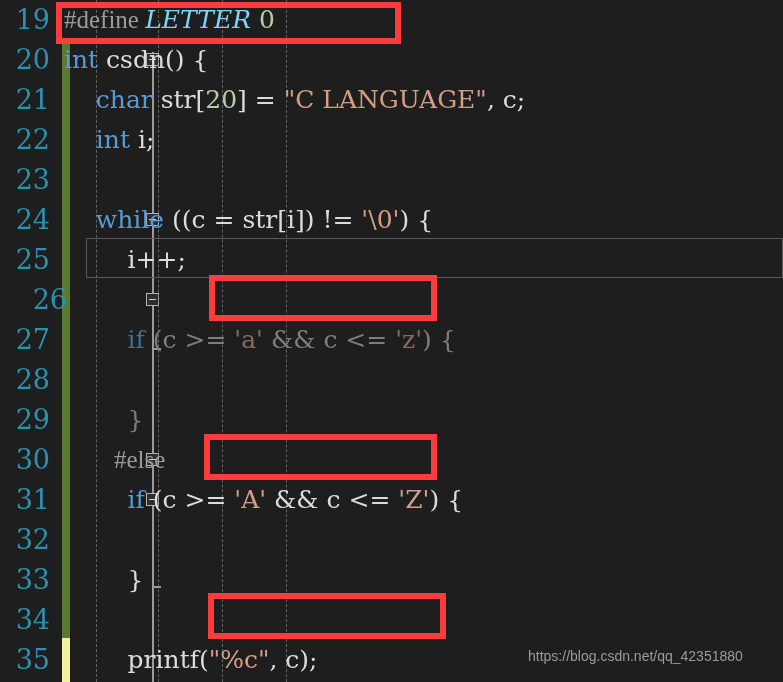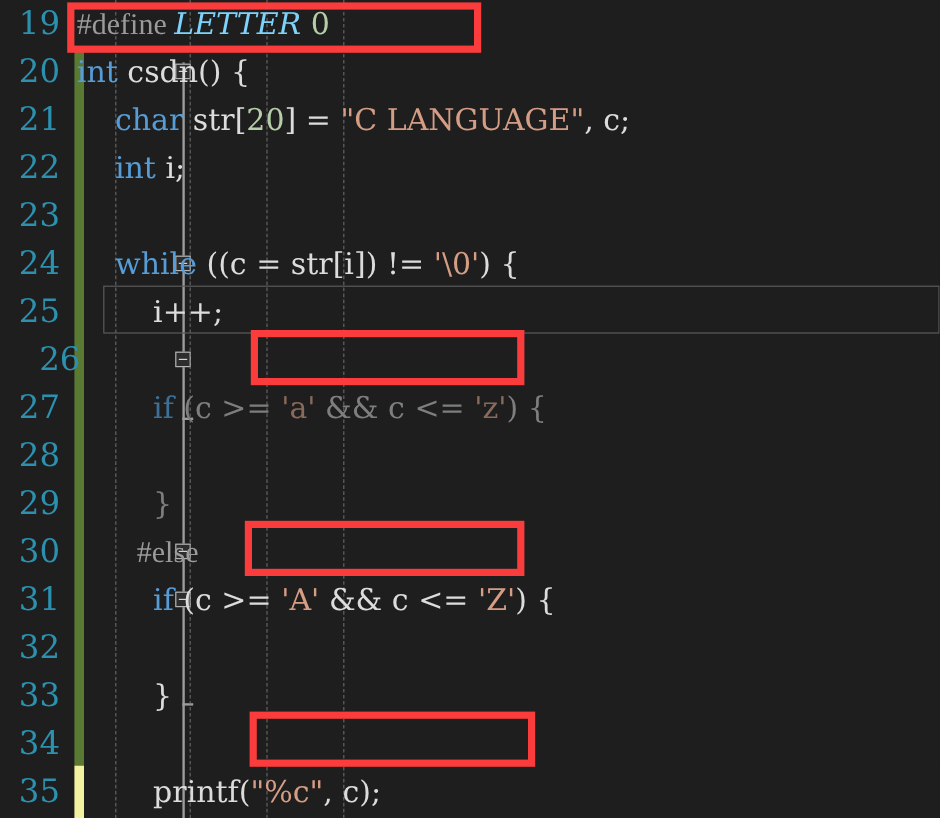--- a/index.html
+++ b/index.html
@@ -155,14 +155,15 @@
 
   <div id="curline" class="curline" style="left: 86px; top: 238px; width: 697px; height: 40px;"></div>
 
   <div id="annots">
       <div class="annot" style="left: 56px; top: 2px; width: 345px; height: 42px; border-color: rgb(250, 60, 60);"></div>
       <div class="annot" style="left: 209px; top: 275px; width: 228px; height: 46px; border-color: rgb(250, 60, 60);"></div>
       <div class="annot" style="left: 204px; top: 434px; width: 233px; height: 46px; border-color: rgb(250, 60, 60);"></div>
       <div class="annot" style="left: 208px; top: 593px; width: 238px; height: 46px; border-color: rgb(250, 60, 60);"></div>
     </div>
 
+  <div id="watermark" class="watermark" style="left: 528px; top: 648px;">https://blog.csdn.net/qq_42351880</div>
 
 </div>
 
 </body></html>

